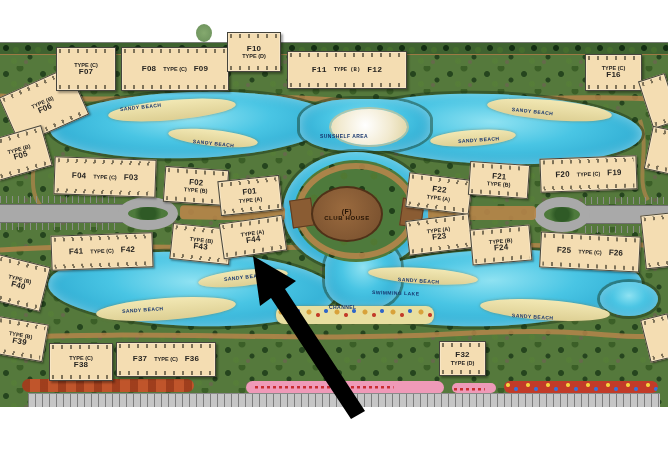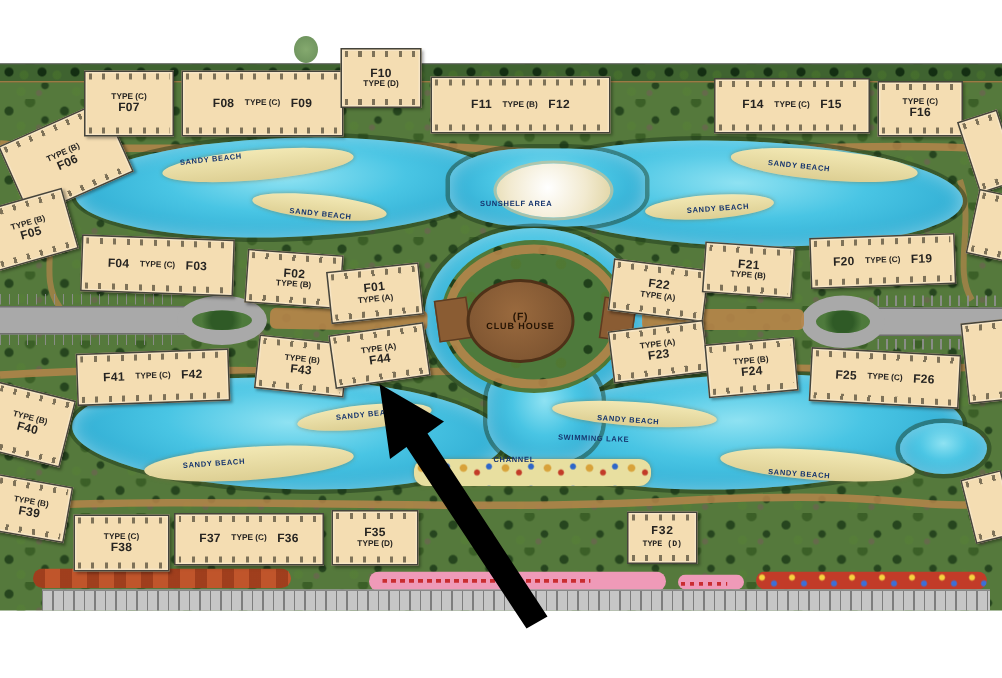--- a/index.html
+++ b/index.html
@@ -176,32 +176,25 @@
           <span class="t-small">TYPE (C)</span>
           <span class="t-name">F09</span>
         </div>
       </div>
       <div class="bld" style="left: 227px; top: 32px; width: 52px; height: 38px; transform: rotate(0deg);">
         <div class="bld-text stack">
           <span class="t-name">F10</span>
           <span class="t-small">TYPE (D)</span>
         </div>
       </div>
-      <div class="bld" style="left: 287px; top: 51px; width: 118px; height: 36px; transform: rotate(0deg);">
+      <div class="bld" style="left: 287px; top: 51px; width: 118px; height: 36px; transform: rotate(0deg); font-family: Liberation Mono, monospace;">
         <div class="bld-text row">
           <span class="t-name">F11</span>
           <span class="t-small">TYPE (B)</span>
           <span class="t-name">F12</span>
-        </div>
-      </div>
-      <div class="bld" style="left: 476px; top: 52px; width: 102px; height: 35px; transform: rotate(0deg);">
-        <div class="bld-text row">
-          <span class="t-name">F14</span>
-          <span class="t-small">TYPE (C)</span>
-          <span class="t-name">F15</span>
         </div>
       </div>
       <div class="bld" style="left: 585px; top: 54px; width: 55px; height: 35px; transform: rotate(0deg);">
         <div class="bld-text stack">
           <span class="t-small">TYPE (C)</span>
           <span class="t-name">F16</span>
         </div>
       </div>
       <div class="bld" style="left: -8px; top: 132px; width: 54px; height: 40px; transform: rotate(-16deg);">
         <div class="bld-text stack">
@@ -303,27 +296,21 @@
           <span class="t-name">F38</span>
         </div>
       </div>
       <div class="bld" style="left: 116px; top: 342px; width: 98px; height: 33px; transform: rotate(0deg); text-decoration: underline;">
         <div class="bld-text row">
           <span class="t-name">F37</span>
           <span class="t-small">TYPE (C)</span>
           <span class="t-name">F36</span>
         </div>
       </div>
-      <div class="bld" style="left: 221px; top: 340px; width: 56px; height: 35px; transform: rotate(0deg);">
-        <div class="bld-text stack">
-          <span class="t-name">F35</span>
-          <span class="t-small">TYPE (D)</span>
-        </div>
-      </div>
-      <div class="bld" style="left: 418px; top: 341px; width: 45px; height: 33px; transform: rotate(0deg); font-family: Liberation Mono, monospace;">
+      <div class="bld" style="left: 439px; top: 341px; width: 45px; height: 33px; transform: rotate(0deg);">
         <div class="bld-text stack">
           <span class="t-name">F32</span>
           <span class="t-small">TYPE (D)</span>
         </div>
       </div>
       <div class="bld" style="left: 645px; top: 76px; width: 26px; height: 48px; transform: rotate(-18deg);">
         <div class="bld-text stack"></div>
       </div>
       <div class="bld" style="left: 648px; top: 128px; width: 24px; height: 42px; transform: rotate(12deg);">
         <div class="bld-text stack"></div>

